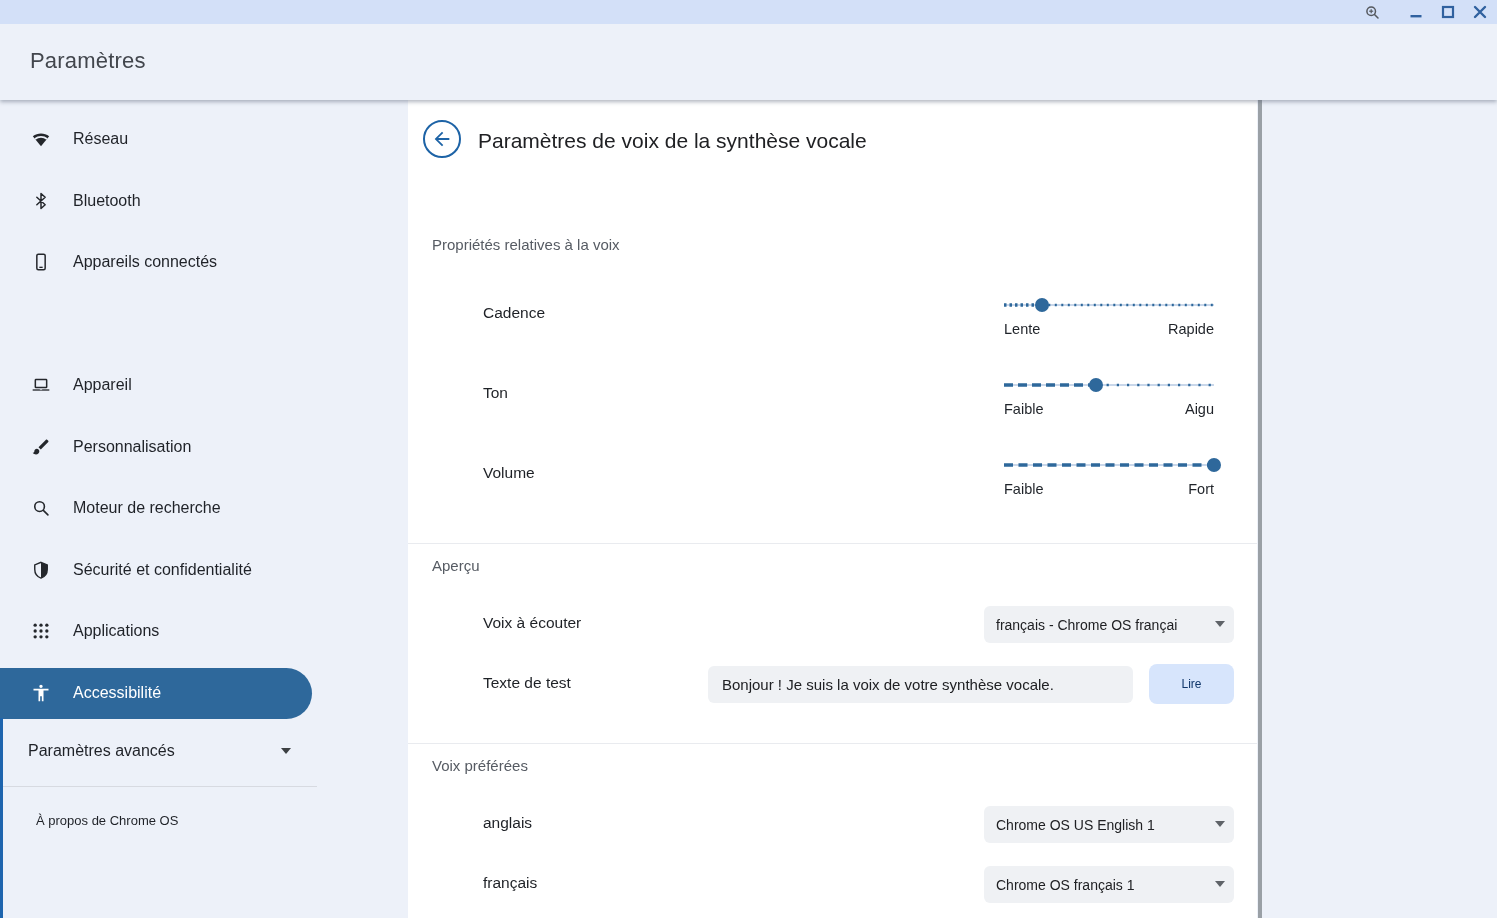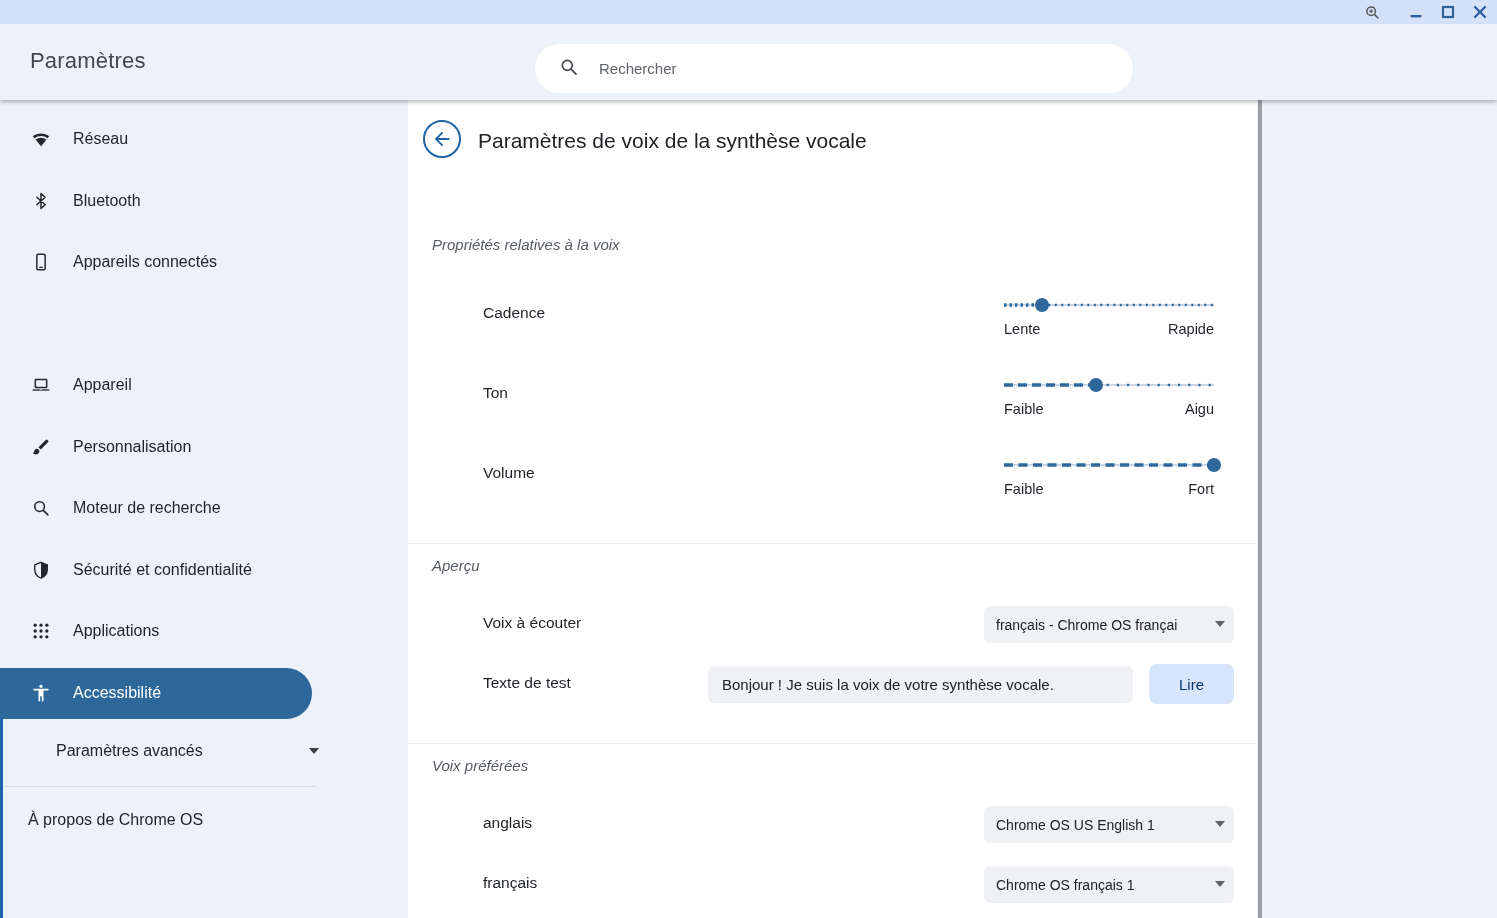--- a/index.html
+++ b/index.html
@@ -24,38 +24,38 @@
   
   .main { position:absolute; top:100px; left:0; right:0; bottom:0; display:flex; background:#edf1f9; }
 
   
   .sidebar { position:relative; width:408px; flex:none;text-decoration:underline; }
   .nav-item { position:absolute; left:0; width:312px; height:51px; display:flex; align-items:center;
               padding-left:31px; gap:22px; font-size:16px; color:#1f2228; border-radius:0 26px 26px 0; cursor:pointer; }
   .nav-item.selected { background:#2e689b; color:#ffffff; }
   .nav-item .ic { width:20px; height:20px; flex:none; display:flex; align-items:center; justify-content:center; }
   .advanced-row { position:absolute; top:623px; left:0; width:317px; height:56px; display:flex; align-items:center;
-                  justify-content:space-between; padding:0 26px 0 28px; font-size:16px; color:#1f2228; cursor:pointer;margin-left:28px; }
+                  justify-content:space-between; padding:0 26px 0 28px; font-size:16px; color:#1f2228; cursor:pointer; }
   .sb-divider { position:absolute; top:686px; left:0; width:317px; height:1px; background:#d7dae1; }
   .about-row { position:absolute; top:692px; left:0; width:317px; height:56px; display:flex; align-items:center;
-               padding-left:28px; font-size:16px; color:#1f2228; cursor:pointer; }
+               padding-left:36px; font-size:13px; color:#1f2228; cursor:pointer; }
   .accent-line { position:absolute; top:618px; bottom:0; left:0; width:3px; background:#1e65ae; }
   .caret { width:0; height:0; border-left:5.5px solid transparent; border-right:5.5px solid transparent;
            border-top:6px solid #3c4043; }
 
   
   .content-wrap { position:relative; flex:1; background:#edf1f9; }
   .card { position:absolute; left:0; top:0; bottom:0; width:849px; background:#ffffff; }
   .scrollbar { position:absolute; left:850px; top:0; bottom:0; width:4px; background:#9aa0a6; }
 
   .back-btn { position:absolute; left:15px; top:20px; width:38px; height:38px; border:2px solid #1d63a6;
               border-radius:50%; display:flex; align-items:center; justify-content:center; cursor:pointer; background:#fff; }
   .page-title { position:absolute; left:70px; top:29px; font-size:21px; color:#202124; }
 
-  .section-title { position:absolute; left:24px; font-size:15px; color:#565b63;font-style:italic; }
+  .section-title { position:absolute; left:24px; font-size:15px; color:#565b63; }
   .row-label { position:absolute; left:75px; font-size:15.5px; color:#1e2126; }
 
   .slider { position:absolute; left:596px; width:210px; height:16px; cursor:pointer; }
   .slider svg { position:absolute; left:0; top:0; overflow:visible; }
   .track-base { stroke:#c9d7ea; stroke-width:2; }
   .track-filled, .track-rest { stroke:#2e689b; }
   .slider.cadence .track-filled { stroke-width:3.5; stroke-dasharray:2.5 3; }
   .slider.cadence .track-rest   { stroke-width:2.5; stroke-dasharray:2 4.5; }
   .slider.ton .track-filled     { stroke-width:3.5; stroke-dasharray:9 5; }
   .slider.ton .track-rest       { stroke-width:2.5; stroke-dasharray:2.2 8; }
@@ -71,21 +71,21 @@
             display:flex; align-items:center; padding:0 26px 0 12px; font-size:14px; color:#202124; cursor:pointer;
             white-space:nowrap; overflow:hidden; }
   .select .sel-caret { position:absolute; right:9px; top:15px; width:0; height:0;
             border-left:5.5px solid transparent; border-right:5.5px solid transparent; border-top:6px solid #5f6368; }
   .select .sel-val { overflow:hidden; white-space:nowrap; }
 
   .text-input { position:absolute; left:300px; width:425px; height:37px; background:#eff1f4; border-radius:6px;
                 display:flex; align-items:center; padding:0 14px; font-size:15px; color:#202124;
                 white-space:nowrap; overflow:hidden; cursor:text; }
   .lire-btn { position:absolute; left:741px; width:85px; height:40px; background:#d7e5fc; color:#10376b;
-              border:none; border-radius:8px; font-size:15px; font-family:"Liberation Sans",sans-serif;
+              border:none; border-radius:8px; font-size:12px; font-family:"Liberation Sans",sans-serif;
               display:flex; align-items:center; justify-content:center; cursor:pointer; }
 </style>
 </head>
 <body>
 
 <div class="titlebar">
   <span class="ctl">
     <svg width="15" height="15" viewBox="0 0 15 15">
         <circle cx="6.2" cy="6.2" r="4.3" fill="none" stroke="#55595f" stroke-width="1.5"></circle>
         <line x1="9.5" y1="9.5" x2="13" y2="13" stroke="#55595f" stroke-width="1.5" stroke-linecap="round"></line>
@@ -108,29 +108,20 @@
   <span class="bigap"></span>
   <span class="ctl">
     <svg width="14" height="14" viewBox="0 0 14 14">
         <path d="M2 2 L12 12 M12 2 L2 12" stroke="#30619f" stroke-width="2.4" stroke-linecap="round"></path>
       </svg>
   </span>
 </div>
 
 <div class="header">
   <div class="app-title">Paramètres</div>
-  <div class="searchbox">
-    <span>
-      <svg width="20" height="20" viewBox="0 0 24 24">
-          <circle cx="10" cy="10" r="6" fill="none" stroke="#44474c" stroke-width="2"></circle>
-          <line x1="14.6" y1="14.6" x2="20.5" y2="20.5" stroke="#44474c" stroke-width="2" stroke-linecap="round"></line>
-        </svg>
-    </span>
-    <span class="ph">Rechercher</span>
-  </div>
 </div>
 
 <div class="main">
 
   <div class="sidebar">
     <div class="nav-item" style="top:13.5px">
       <span class="ic">
         <svg width="20" height="20" viewBox="0 0 24 24">
             <path d="M12 20.6 L2.2 8.8 C7.9 4.3 16.1 4.3 21.8 8.8 Z" fill="#24272c"></path>
             <path d="M4.8 12 C9 8.7 15 8.7 19.2 12" stroke="#edf1f9" stroke-width="2.2" fill="none"></path>

